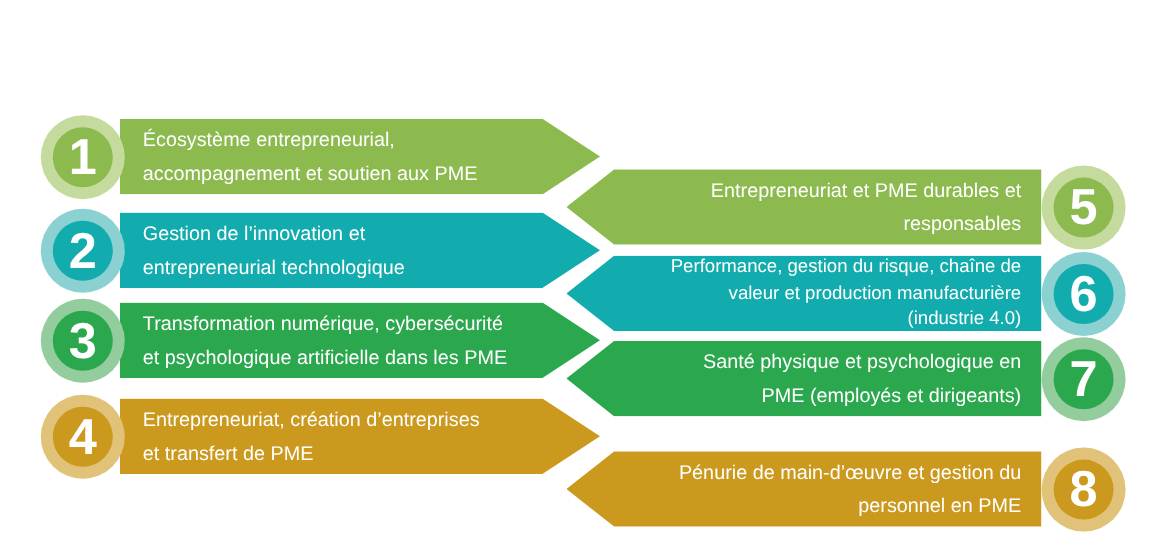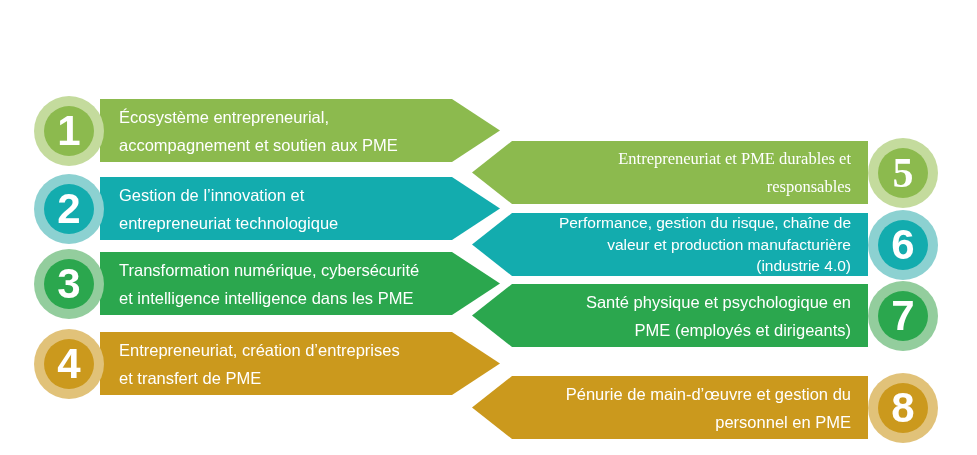--- a/index.html
+++ b/index.html
@@ -71,54 +71,54 @@
     <div class="badge">
       <div class="disc">
         <span class="num">1</span>
       </div>
     </div>
   </div>
 
   <div class="item left" style="top: 177px; --c: #13ACAE; --ring: #8CD1D1;">
     <div class="arrow">
       <div class="label">Gestion de l’innovation et
-entrepreneuriat technologique</div>
+entrepreneurial technologique</div>
     </div>
     <div class="badge">
       <div class="disc">
         <span class="num">2</span>
       </div>
     </div>
   </div>
 
   <div class="item left" style="top: 252px; --c: #2BA74E; --ring: #93CD9D;">
     <div class="arrow">
       <div class="label">Transformation numérique, cybersécurité
-et intelligence intelligence dans les PME</div>
+et psychologique artificielle dans les PME</div>
     </div>
     <div class="badge">
       <div class="disc">
         <span class="num">3</span>
       </div>
     </div>
   </div>
 
   <div class="item left" style="top: 332px; --c: #CB991D; --ring: #E1C279;">
     <div class="arrow">
       <div class="label">Entrepreneuriat, création d’entreprises
 et transfert de PME</div>
     </div>
     <div class="badge">
       <div class="disc">
         <span class="num">4</span>
       </div>
     </div>
   </div>
 
-  <div class="item right" style="top: 141px; font-family: Liberation Serif, serif; --c: #8CBA4E; --ring: #C4DB9D;">
+  <div class="item right" style="top: 141px; --c: #8CBA4E; --ring: #C4DB9D;">
     <div class="arrow">
       <div class="label">Entrepreneuriat et PME durables et
 responsables</div>
     </div>
     <div class="badge">
       <div class="disc">
         <span class="num">5</span>
       </div>
     </div>
   </div>

